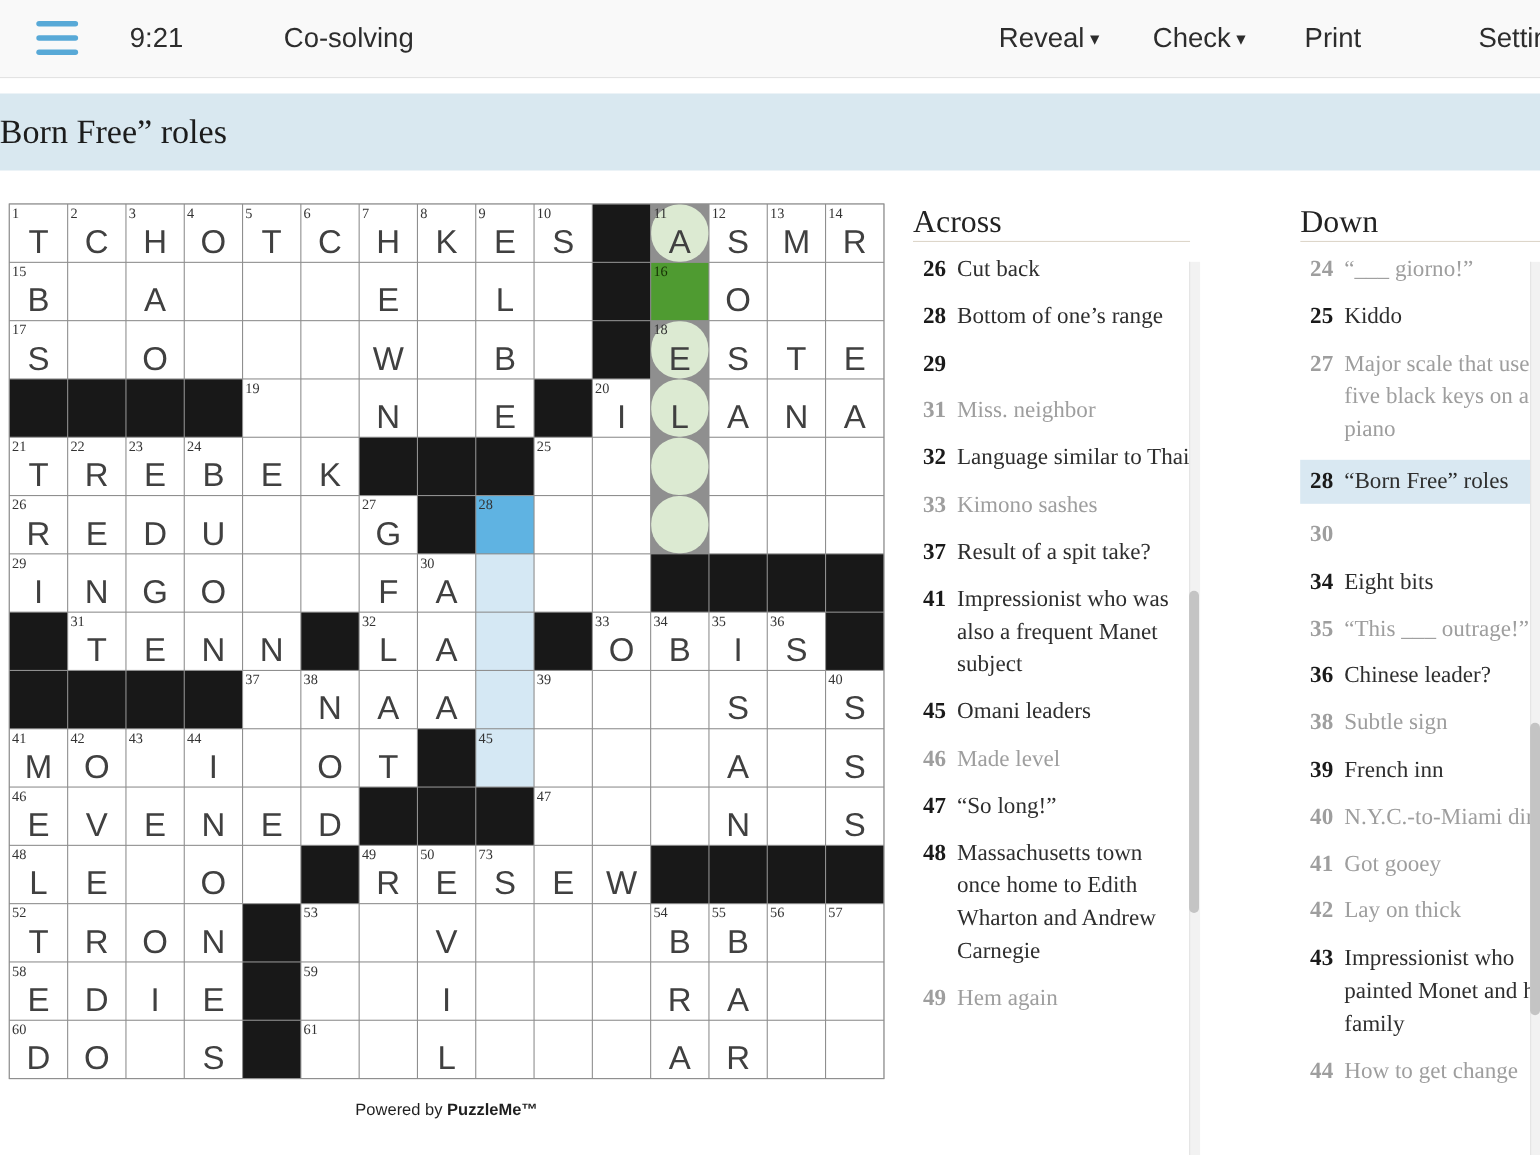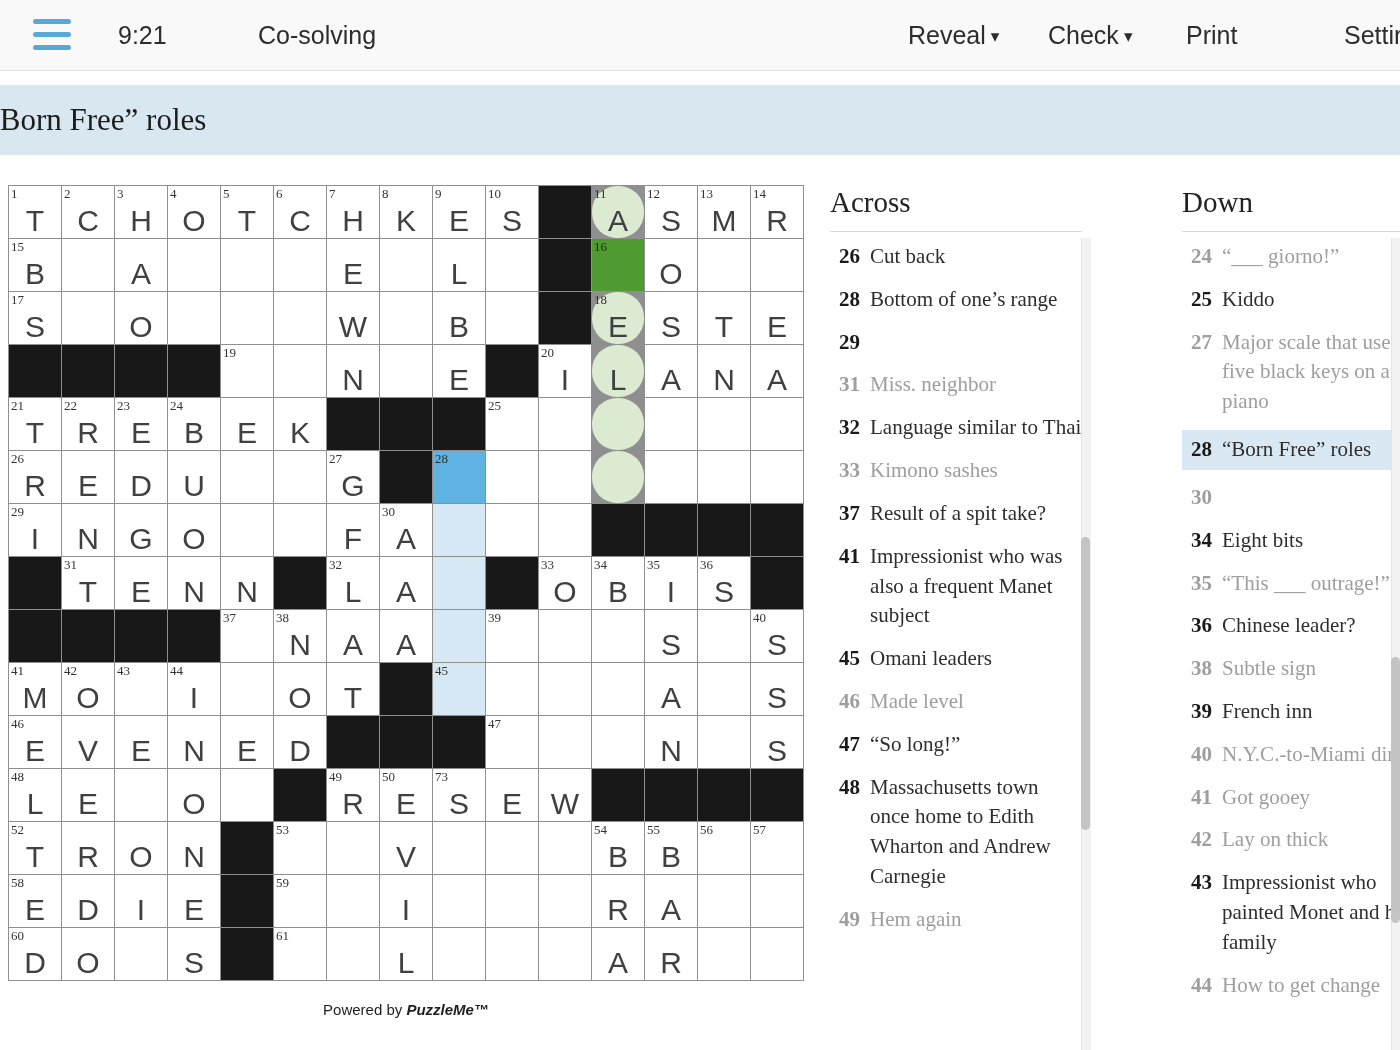--- a/index.html
+++ b/index.html
@@ -34,27 +34,27 @@
   .cell .clet{position:absolute;left:0;right:0;bottom:2px;text-align:center;
     font-size:30px;color:#404040;line-height:1;}
   .cell.h-sb{background:var(--cell-selected);}
   .cell.h-wb{background:var(--word-blue);}
   .cell.h-sg{background:var(--cosolver-selected);}
   .cell.h-sg .cnum{color:#173005;}
   .cell.h-wg{background:var(--cosolver-word);border-radius:25px;}
   
   .powered{position:absolute;left:8px;top:1001px;width:796px;text-align:center;
     font-size:15px;color:#1f1f1f;}
-  .powered b{font-weight:bold;font-style:italic;}
+  .powered b{font-weight:bold;}
   
   .panel{position:absolute;top:186px;overflow:hidden;}
   .panel.across{left:830px;width:252px;height:860px;}
   .panel.down{left:1182px;width:250px;height:860px;}
   .panel h2{margin:0 0 10px 0;font-family:"Liberation Serif",serif;font-weight:normal;
-    font-size:29px;color:#222;padding-bottom:12px;border-bottom:1px solid #ddd6ca;}
+    font-size:29px;color:#222;padding-bottom:0;border-bottom:1px solid #ddd6ca;}
   .clue{position:relative;display:flex;gap:10px;margin-bottom:13px;
     font-family:"Liberation Serif",serif;font-size:21px;line-height:1.42;
     color:#2e2e2e;cursor:pointer;}
   .clue .cluenum{min-width:30px;text-align:right;font-weight:bold;color:#1a1a1a;flex:none;}
   .clue .cluetext{flex:1;}
   .clue.solved{color:var(--solved-gray);}
   .clue.solved .cluenum{color:var(--solved-gray);}
   .clue.highlighted{background:var(--highlight-clue-bg);
     margin-left:-8px;margin-right:-4px;padding:5px 4px 5px 8px;}
   

